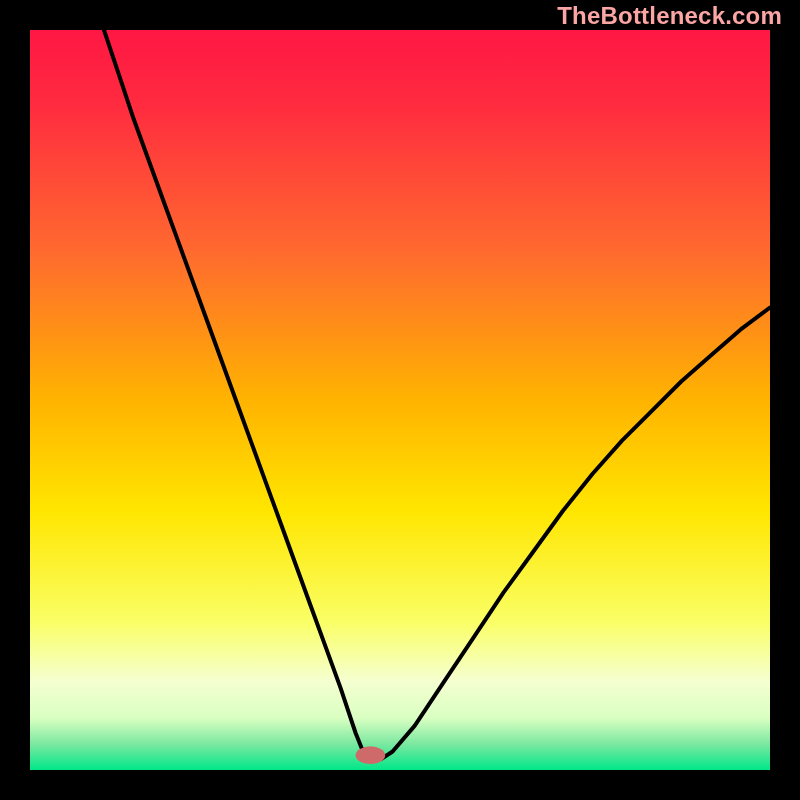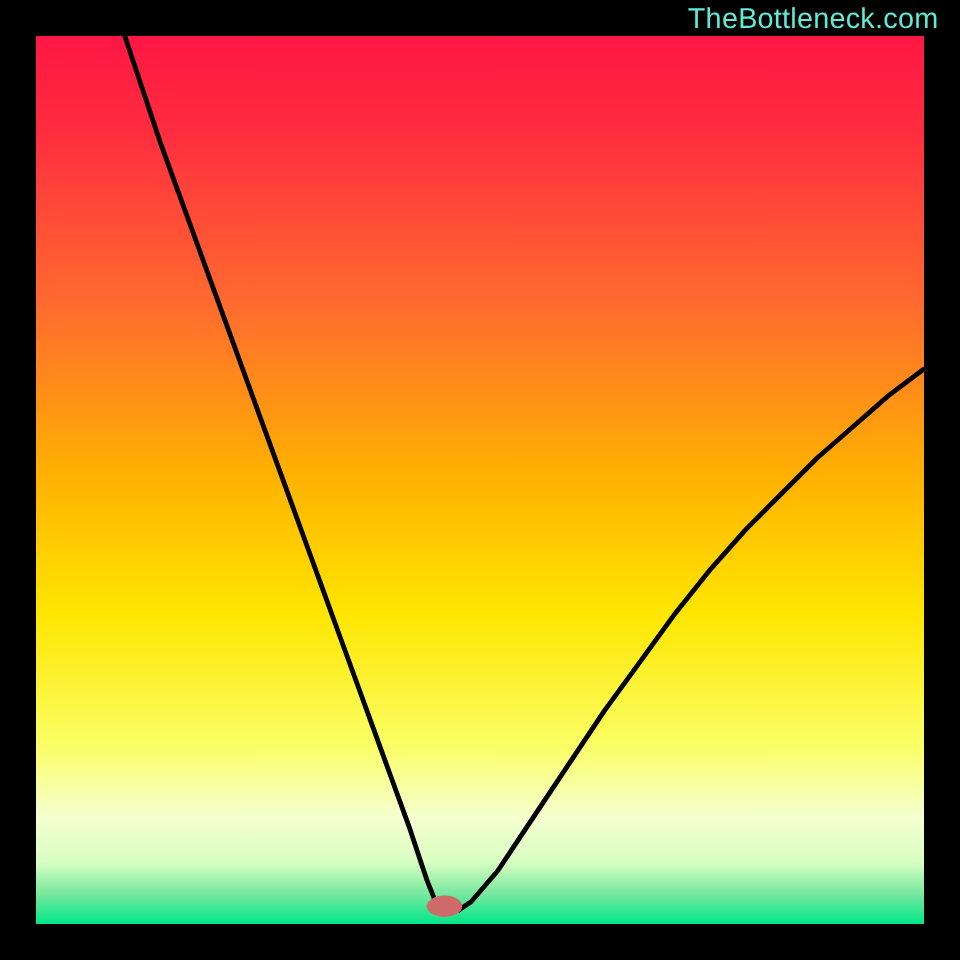--- a/index.html
+++ b/index.html
@@ -13,23 +13,23 @@
   .frame {
     position: relative;
     width: 800px;
     height: 800px;
     background: #000;
   }
   .attribution {
     position: absolute;
     top: 2px;
     right: 18px;
-    color: #5eead4;
+    color: #fca5a5;
     font-size: 24px;
-    font-weight: 400;
+    font-weight: 700;
     letter-spacing: 0.2px;
   }
   .plot {
     position: absolute;
     left: 30px;
     top: 30px;
     width: 740px;
     height: 740px;
     overflow: hidden;
   }

